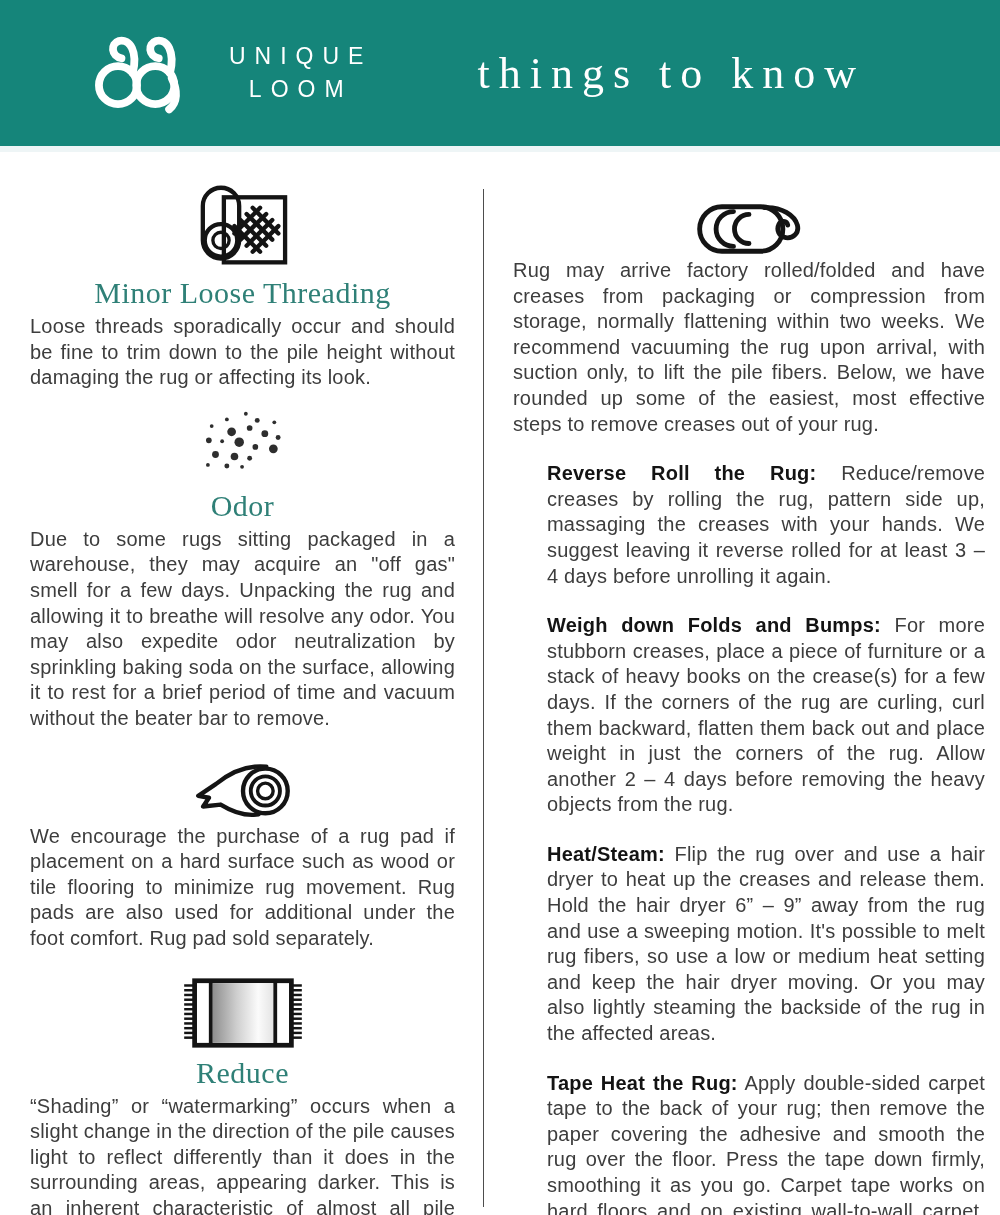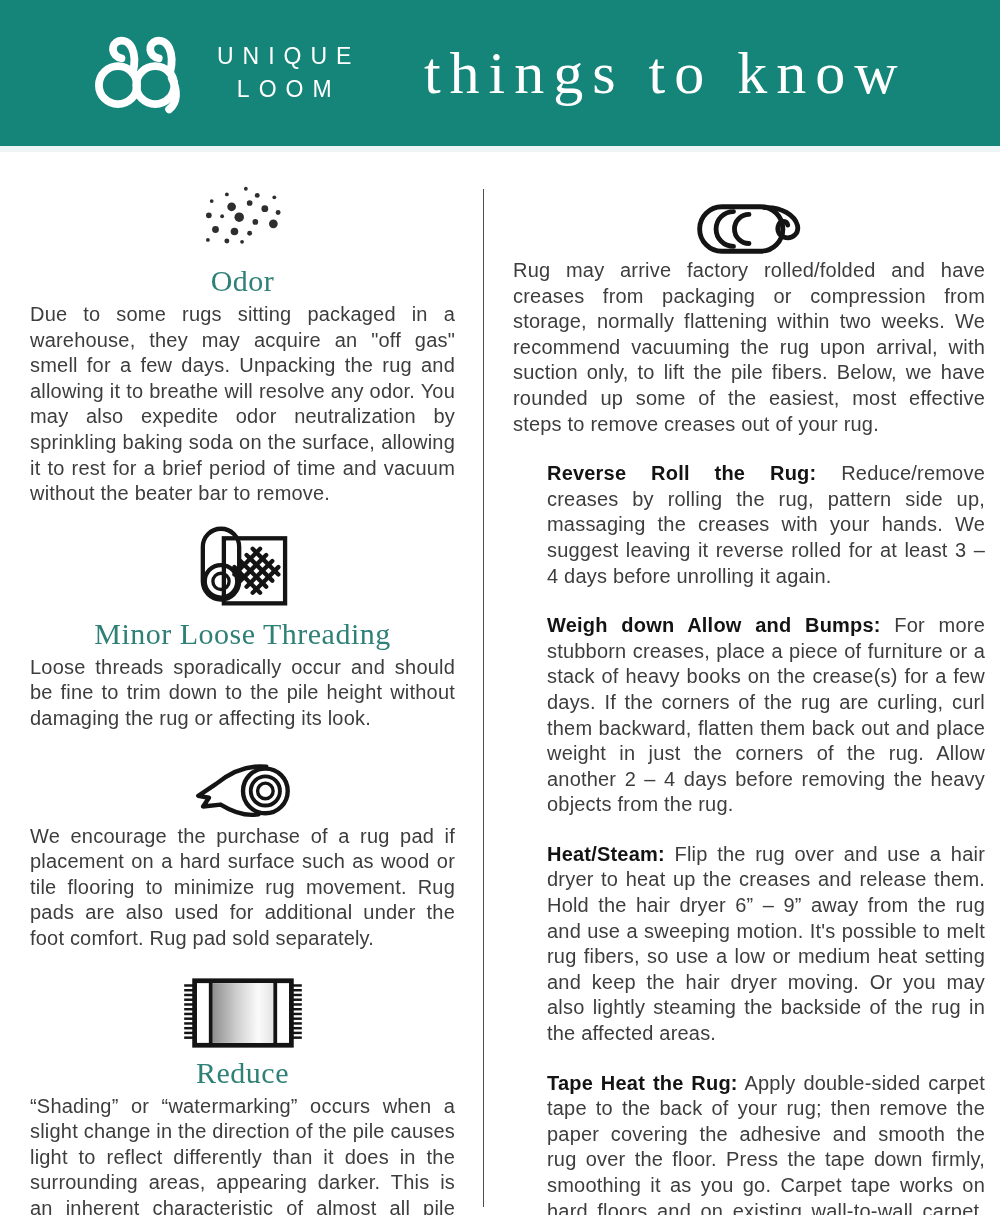--- a/index.html
+++ b/index.html
@@ -7,30 +7,30 @@
   .page {
     width:1000px; height:1215px; margin:0 auto; background:#ffffff;
     font-family:"Liberation Sans", sans-serif; overflow:hidden; position:relative;
   }
   
   .header {
     height:152px; background:#15857a; color:#ffffff;
     display:flex; align-items:center;
     border-bottom:6px solid #eef5f6;
   }
-  .logo-block { display:flex; align-items:center; gap:12px; margin-left:92px; flex:0 0 auto; }
+  .logo-block { display:flex; align-items:center; gap:24px; margin-left:92px; flex:0 0 auto; }
   .logo-mark { width:104px; height:86px; display:block; }
   .brand-text {
     font-size:23px; letter-spacing:9px; line-height:1.45; text-align:center;
     font-weight:400; text-indent:9px; 
   }
   .page-title {
     flex:1 1 auto; text-align:center;
     font-family:"Liberation Serif", serif;
-    font-size:60px; letter-spacing:9px; padding-right:30px;
+    font-size:44px; letter-spacing:9px; padding-right:30px;
     font-weight:400;
   }
   
   .main { display:flex; align-items:flex-start; }
   .col-left  { width:483px; padding:14px 28px 0 30px; }
   .divider   { width:1px; background:#4d4d4d; height:1018px; margin-top:37px; flex:0 0 auto; }
   .col-right { flex:1; padding:0 15px 0 29px; }
   .icon-row { text-align:center; }
   .icon-row svg { display:inline-block; vertical-align:middle; }
   h2.sec-heading {
@@ -70,20 +70,43 @@
         <div>UNIQUE</div>
         <div>LOOM</div>
       </div>
     </div>
     <div class="page-title">things to know</div>
   </div>
 
   <div class="main">
 
     <div class="col-left">
+
+      <div>
+        <div class="icon-row mt-thread">
+          <svg width="100" height="88" viewBox="0 0 104 92">
+            <rect x="32" y="16" width="64" height="68" fill="#ffffff" class="stroke" stroke-width="4.5"></rect>
+            <g transform="translate(66 50) rotate(45)" class="stroke" stroke-width="4.5" stroke-linecap="round">
+              <line x1="-19" y1="-13.5" x2="19" y2="-13.5"></line>
+                <line x1="-19" y1="-4.5" x2="19" y2="-4.5"></line>
+              <line x1="-19" y1="4.5" x2="19" y2="4.5"></line>
+                <line x1="-19" y1="13.5" x2="19" y2="13.5"></line>
+              <line x1="-13.5" y1="-19" x2="-13.5" y2="19"></line>
+                <line x1="-4.5" y1="-19" x2="-4.5" y2="19"></line>
+              <line x1="4.5" y1="-19" x2="4.5" y2="19"></line>
+                <line x1="13.5" y1="-19" x2="13.5" y2="19"></line>
+            </g>
+            <rect x="10" y="6" width="38" height="74" rx="19" fill="#ffffff" class="stroke" stroke-width="4.5"></rect>
+            <circle cx="29" cy="61" r="17" fill="#ffffff" class="stroke" stroke-width="4.5"></circle>
+            <circle cx="29" cy="61" r="8.5" fill="#ffffff" class="stroke" stroke-width="3.5"></circle>
+          </svg>
+        </div>
+        <h2 class="sec-heading">Minor Loose Threading</h2>
+        <p class="body-text">Loose threads sporadically occur and should be fine to trim down to the pile height without damaging the rug or affecting its look.</p>
+      </div>
 
       <div>
         <div class="icon-row mt-odor">
           <svg width="86" height="74" viewBox="0 0 90 78">
             <g fill="#2e2e2e">
               <circle cx="48" cy="5" r="2"></circle>
                 <circle cx="28" cy="11" r="2"></circle>
                 <circle cx="60" cy="12" r="2.6"></circle>
               <circle cx="78" cy="14" r="2"></circle>
                 <circle cx="12" cy="18" r="2"></circle>
@@ -100,43 +123,20 @@
               <circle cx="36" cy="50" r="4"></circle>
                 <circle cx="52" cy="52" r="2.6"></circle>
                 <circle cx="8" cy="59" r="2"></circle>
               <circle cx="28" cy="60" r="2.6"></circle>
                 <circle cx="44" cy="61" r="2"></circle>
             </g>
           </svg>
         </div>
         <h2 class="sec-heading">Odor</h2>
         <p class="body-text">Due to some rugs sitting packaged in a warehouse, they may acquire an "off gas" smell for a few days. Unpacking the rug and allowing it to breathe will resolve any odor. You may also expedite odor neutralization by sprinkling baking soda on the surface, allowing it to rest for a brief period of time and vacuum without the beater bar to remove.</p>
-      </div>
-
-      <div>
-        <div class="icon-row mt-thread">
-          <svg width="100" height="88" viewBox="0 0 104 92">
-            <rect x="32" y="16" width="64" height="68" fill="#ffffff" class="stroke" stroke-width="4.5"></rect>
-            <g transform="translate(66 50) rotate(45)" class="stroke" stroke-width="4.5" stroke-linecap="round">
-              <line x1="-19" y1="-13.5" x2="19" y2="-13.5"></line>
-                <line x1="-19" y1="-4.5" x2="19" y2="-4.5"></line>
-              <line x1="-19" y1="4.5" x2="19" y2="4.5"></line>
-                <line x1="-19" y1="13.5" x2="19" y2="13.5"></line>
-              <line x1="-13.5" y1="-19" x2="-13.5" y2="19"></line>
-                <line x1="-4.5" y1="-19" x2="-4.5" y2="19"></line>
-              <line x1="4.5" y1="-19" x2="4.5" y2="19"></line>
-                <line x1="13.5" y1="-19" x2="13.5" y2="19"></line>
-            </g>
-            <rect x="10" y="6" width="38" height="74" rx="19" fill="#ffffff" class="stroke" stroke-width="4.5"></rect>
-            <circle cx="29" cy="61" r="17" fill="#ffffff" class="stroke" stroke-width="4.5"></circle>
-            <circle cx="29" cy="61" r="8.5" fill="#ffffff" class="stroke" stroke-width="3.5"></circle>
-          </svg>
-        </div>
-        <h2 class="sec-heading">Minor Loose Threading</h2>
-        <p class="body-text">Loose threads sporadically occur and should be fine to trim down to the pile height without damaging the rug or affecting its look.</p>
       </div>
 
       <div>
         <div class="icon-row mt-pad">
           <svg width="106" height="70" viewBox="0 0 108 72">
             <path d="M78 13 C58 11 42 18 26 31 L8 43 L19 45 L13 54 L31 52 C44 60 58 64 70 62" fill="#ffffff" class="stroke" stroke-width="4.5" stroke-linejoin="round" stroke-linecap="round"></path>
             <circle cx="77" cy="38" r="23" fill="#ffffff" class="stroke" stroke-width="4.5"></circle>
             <circle cx="77" cy="38" r="15" class="stroke" stroke-width="4"></circle>
             <circle cx="77" cy="38" r="8" class="stroke" stroke-width="3.5"></circle>
           </svg>
@@ -207,21 +207,21 @@
           </svg>
         </div>
         <p class="body-text">Rug may arrive factory rolled/folded and have creases from packaging or compression from storage, normally flattening within two weeks. We recommend vacuuming the rug upon arrival, with suction only, to lift the pile fibers. Below, we have rounded up some of the easiest, most effective steps to remove creases out of your rug.</p>
 
         <p class="body-text tip">
           <b>Reverse Roll the Rug:</b>
           <span>Reduce/remove creases by rolling the rug, pattern side up, massaging the creases with your hands. We suggest leaving it reverse rolled for at least 3 – 4 days before unrolling it again.</span>
         </p>
 
         <p class="body-text tip">
-          <b>Weigh down Allow and Bumps:</b>
+          <b>Weigh down Folds and Bumps:</b>
           <span>For more stubborn creases, place a piece of furniture or a stack of heavy books on the crease(s) for a few days. If the corners of the rug are curling, curl them backward, flatten them back out and place weight in just the corners of the rug. Allow another 2 – 4 days before removing the heavy objects from the rug.</span>
         </p>
 
         <p class="body-text tip">
           <b>Heat/Steam:</b>
           <span>Flip the rug over and use a hair dryer to heat up the creases and release them. Hold the hair dryer 6” – 9” away from the rug and use a sweeping motion. It's possible to melt rug fibers, so use a low or medium heat setting and keep the hair dryer moving. Or you may also lightly steaming the backside of the rug in the affected areas.</span>
         </p>
 
         <p class="body-text tip">
           <b>Tape Heat the Rug:</b>

